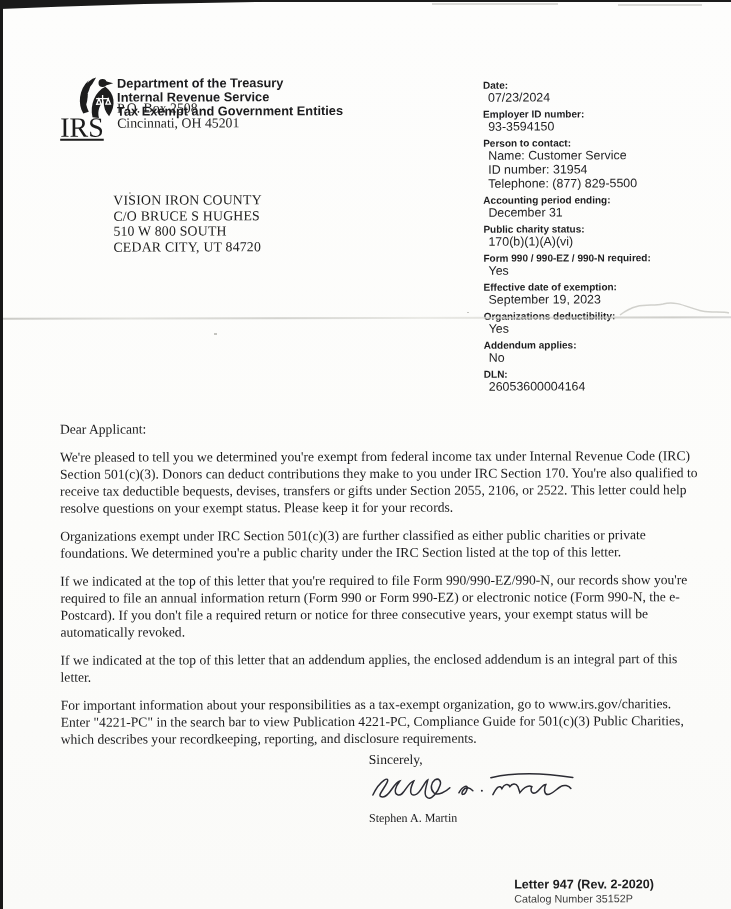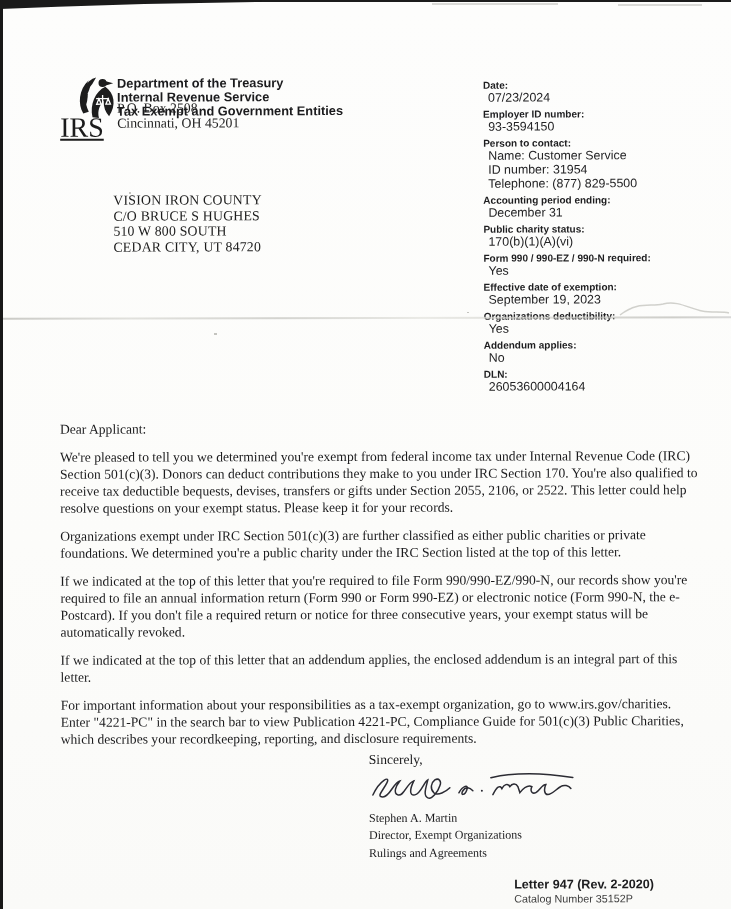--- a/index.html
+++ b/index.html
@@ -240,26 +240,20 @@
           <g fill="none" stroke="#2b2b33" stroke-width="1.5" stroke-linecap="round">
             <path d="M4,25 C11,10 22,5 18,13 C14,21 7,27 14,27 C21,27 25,12 31,11 C27,16 24,23 29,25 C35,27 38,13 45,11 C41,19 40,26 46,25 C52,24 55,12 59,10 C57,18 54,26 59,28 C63,30 69,22 71,16 C73,11 70,8 66,10 C62,13 61,19 65,23 C69,26 77,22 81,18"></path>
             <path d="M90,23 C94,16 100,14 98,20 C96,26 91,26 94,21 C97,16 101,18 104,21"></path>
             <circle cx="113" cy="21" r="1" fill="#2b2b33" stroke="none"></circle>
             <path d="M124,25 C128,17 131,15 133,19 C135,15 139,13 141,17 C143,14 147,13 149,17 L151,23 C155,18 159,15 163,17 C161,21 163,25 167,23 C171,21 173,15 177,15 C175,19 175,25 179,25 C183,25 188,19 192,17 C195,15 200,16 202,19"></path>
             <path d="M122,8 C144,3 174,3 204,8"></path>
           </g>
         </svg>
       </div>
       <div class="signer-name">Stephen A. Martin</div>
-      <div>
-
-          <div class="signer-title-line">Director, Exempt Organizations</div>
-
-          <div class="signer-title-line">Rulings and Agreements</div>
-        </div>
     </div>
 
     <div class="footer">
       <div class="footer-letter">Letter 947 (Rev. 2-2020)</div>
       <div class="footer-catalog">Catalog Number 35152P</div>
     </div>
 
   </div>
 
   <div class="edge-left"></div>

